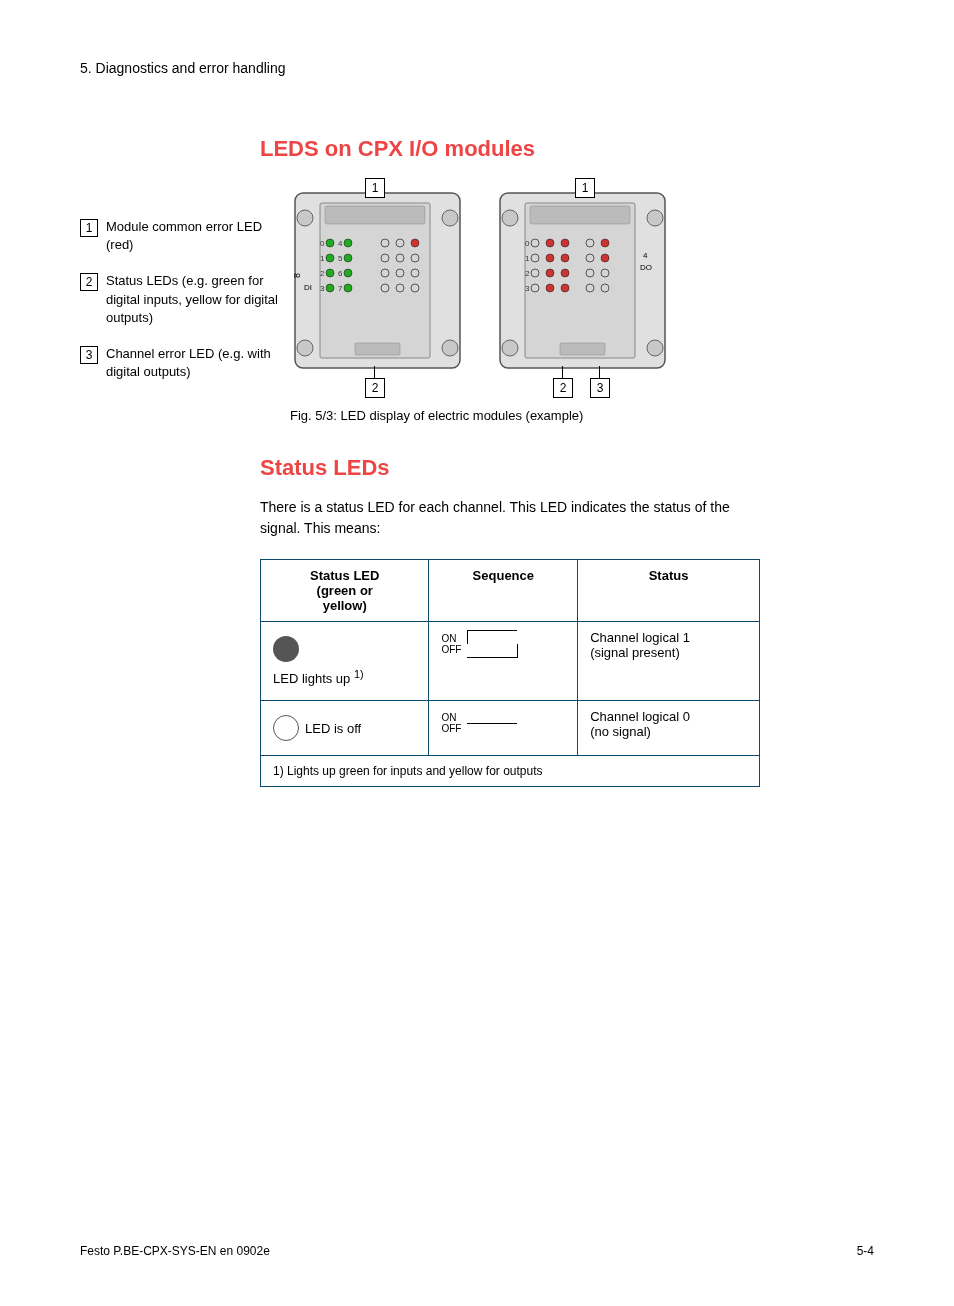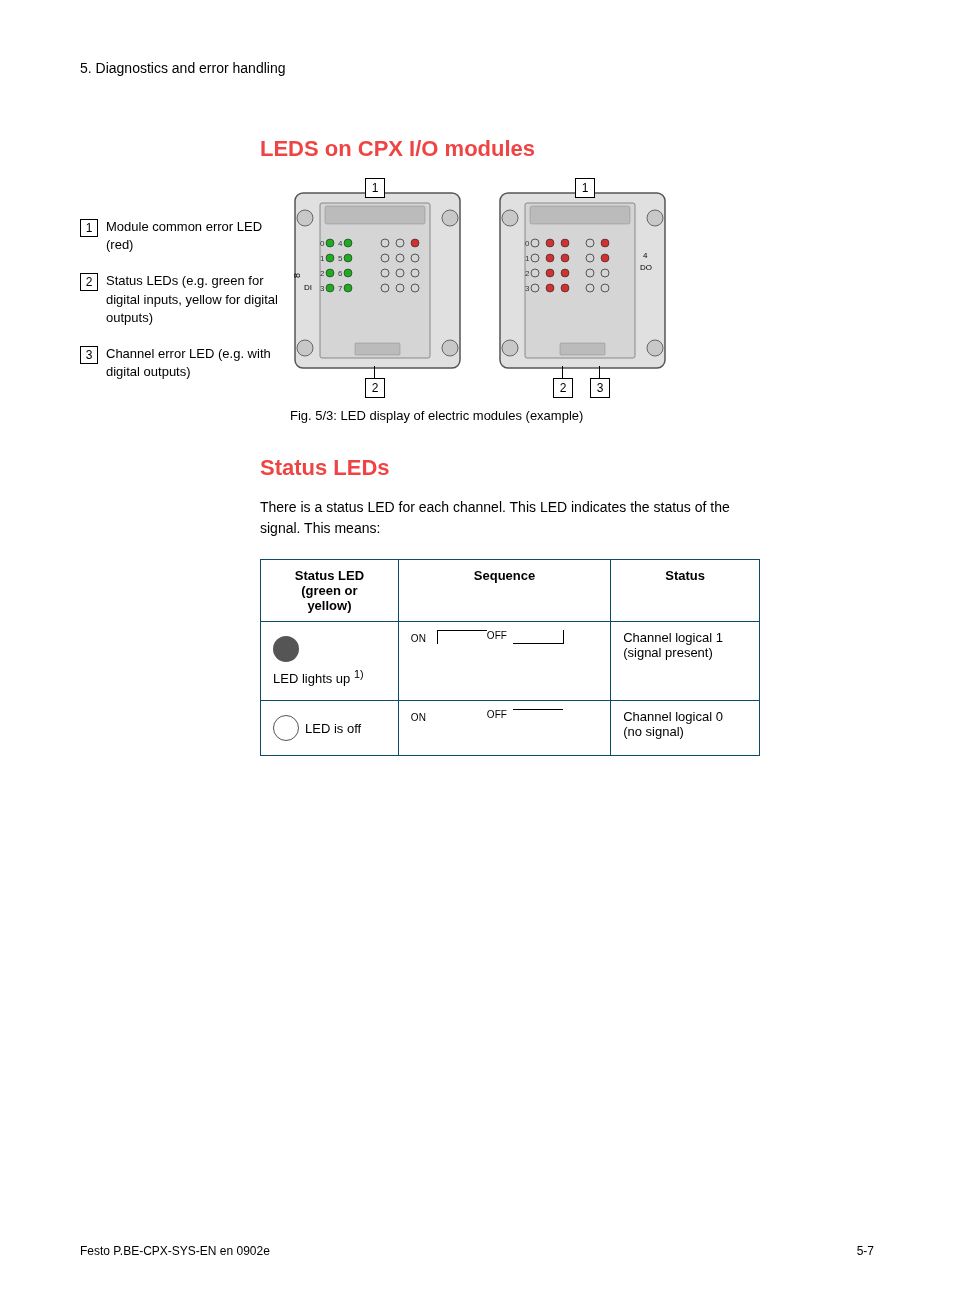--- a/index.html
+++ b/index.html
@@ -131,21 +131,21 @@
       display: flex;
       justify-content: space-between;
       align-items: center;
       font-size: 12px;
       color: #000;
     }
 
     
     .waveform {
       display: flex;
-      flex-direction: row;
+      flex-direction: column;
       gap: 0;
       font-size: 10px;
     }
   </style>
 </head>
 <body>
 
 <div class="page">
 
   <div class="chapter-heading">5.   Diagnostics and error handling</div>
@@ -360,22 +360,25 @@
                 <span style="width:26px; font-size:10px;">OFF</span>
                 <div style="width:50px; height:14px; border-top:1.5px solid #000;"></div>
               </div>
             </div>
           </td>
           <td>
             Channel logical 0<br>(no signal)
           </td>
         </tr>
 
+        <tr class="footnote-row">
+          <td colspan="3">1) Lights up green for inputs and yellow for outputs</td>
+        </tr>
       </tbody>
     </table>
   </div>
 
   <div class="footer-bar">
     <span>Festo P.BE-CPX-SYS-EN  en 0902e</span>
-    <span>5-7</span>
+    <span>5-4</span>
   </div>
 
 </div>
 
 </body></html>

